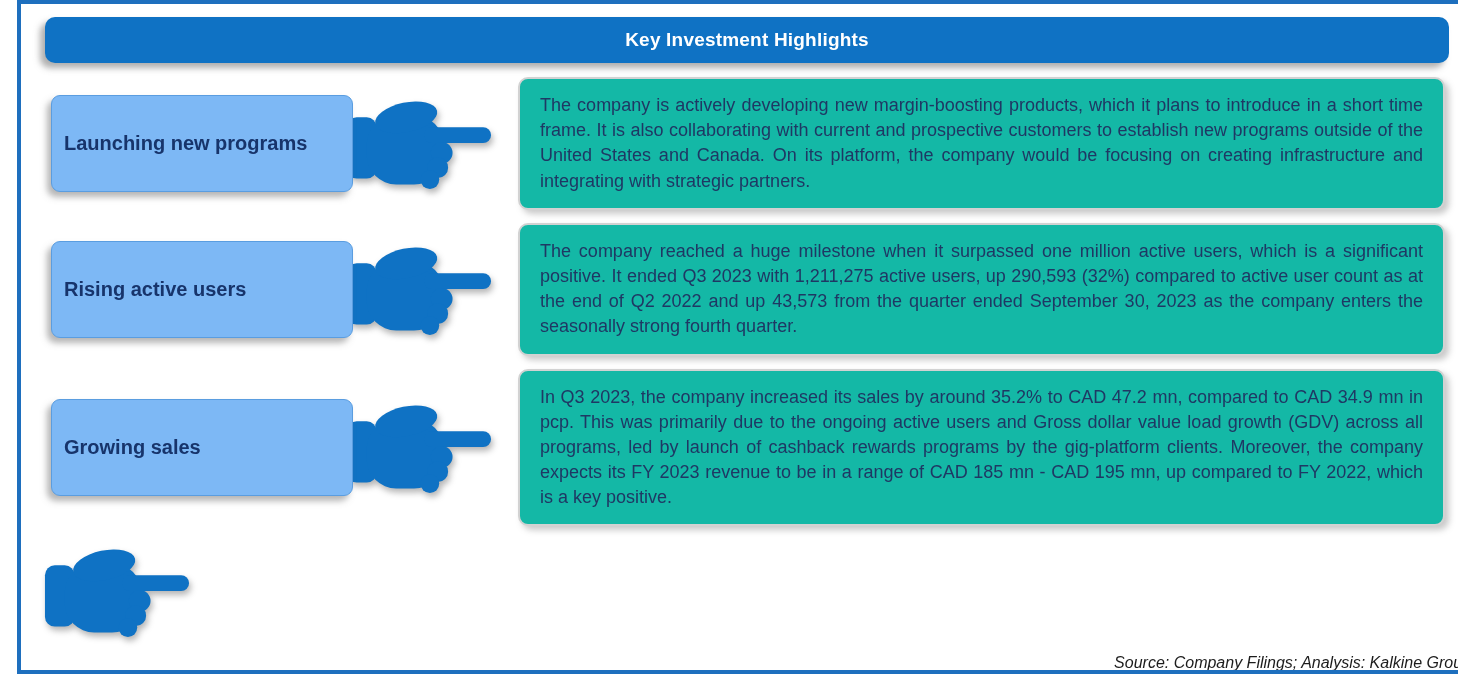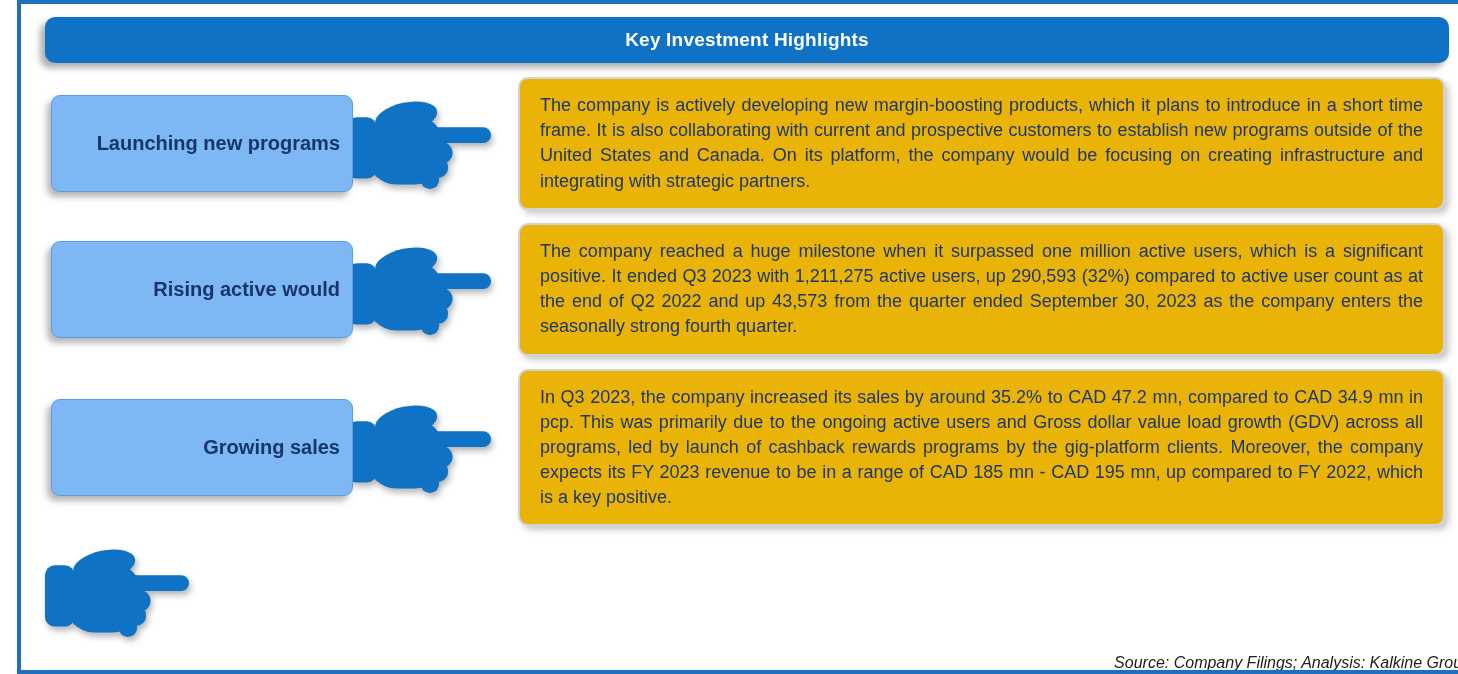--- a/index.html
+++ b/index.html
@@ -45,21 +45,21 @@
 
   .label-box {
     width: 302px;
     min-height: 97px;
     flex-shrink: 0;
     background: #7db8f5;
     border: 1px solid #5a9de0;
     border-radius: 9px;
     display: flex;
     align-items: center;
-    justify-content: flex-end;
+    justify-content: flex-start;
     text-align: center;
     padding: 6px 12px;
     box-shadow: -4px 5px 6px rgba(110,110,110,0.5);
     position: relative;
     z-index: 2;
   }
   .label-box span {
     color: #17346b;
     font-weight: bold;
     font-size: 20px;
@@ -73,21 +73,21 @@
     position: relative;
     z-index: 1;
   }
   .hand-cell svg {
     margin-left: -8px;
     filter: drop-shadow(2px 4px 3px rgba(90,90,90,0.45));
   }
 
   .text-box {
     flex: 1;
-    background: #eab308;
+    background: #14b8a6;
     border: 2px solid #d2d2d2;
     border-radius: 10px;
     padding: 14px 20px;
     min-height: 97px;
     display: flex;
     align-items: center;
     box-shadow: 4px 4px 6px rgba(120,120,120,0.4);
   }
   .text-box p {
     margin: 0;
@@ -133,21 +133,21 @@
           </g>
         </svg>
       </div>
       <div class="text-box">
         <p>The company is actively developing new margin-boosting products, which it plans to introduce in a short time frame. It is also collaborating with current and prospective customers to establish new programs outside of the United States and Canada. On its platform, the company would be focusing on creating infrastructure and integrating with strategic partners.</p>
       </div>
     </div>
 
     <div class="row">
       <div class="label-box">
-        <span>Rising active would</span>
+        <span>Rising active users</span>
       </div>
       <div class="hand-cell">
         <svg width="150" height="104" viewBox="0 0 152 104" xmlns="http://www.w3.org/2000/svg">
           <g fill="#0f72c4">
             <rect x="2" y="26" width="30" height="62" rx="10"></rect>
             <rect x="22" y="24" width="78" height="70" rx="30"></rect>
             <ellipse cx="62" cy="26" rx="32" ry="15" transform="rotate(-12 62 26)"></ellipse>
             <rect x="80" y="36" width="68" height="16" rx="8"></rect>
             <circle cx="98" cy="62" r="11"></circle>
             <circle cx="94" cy="77" r="10.5"></circle>

